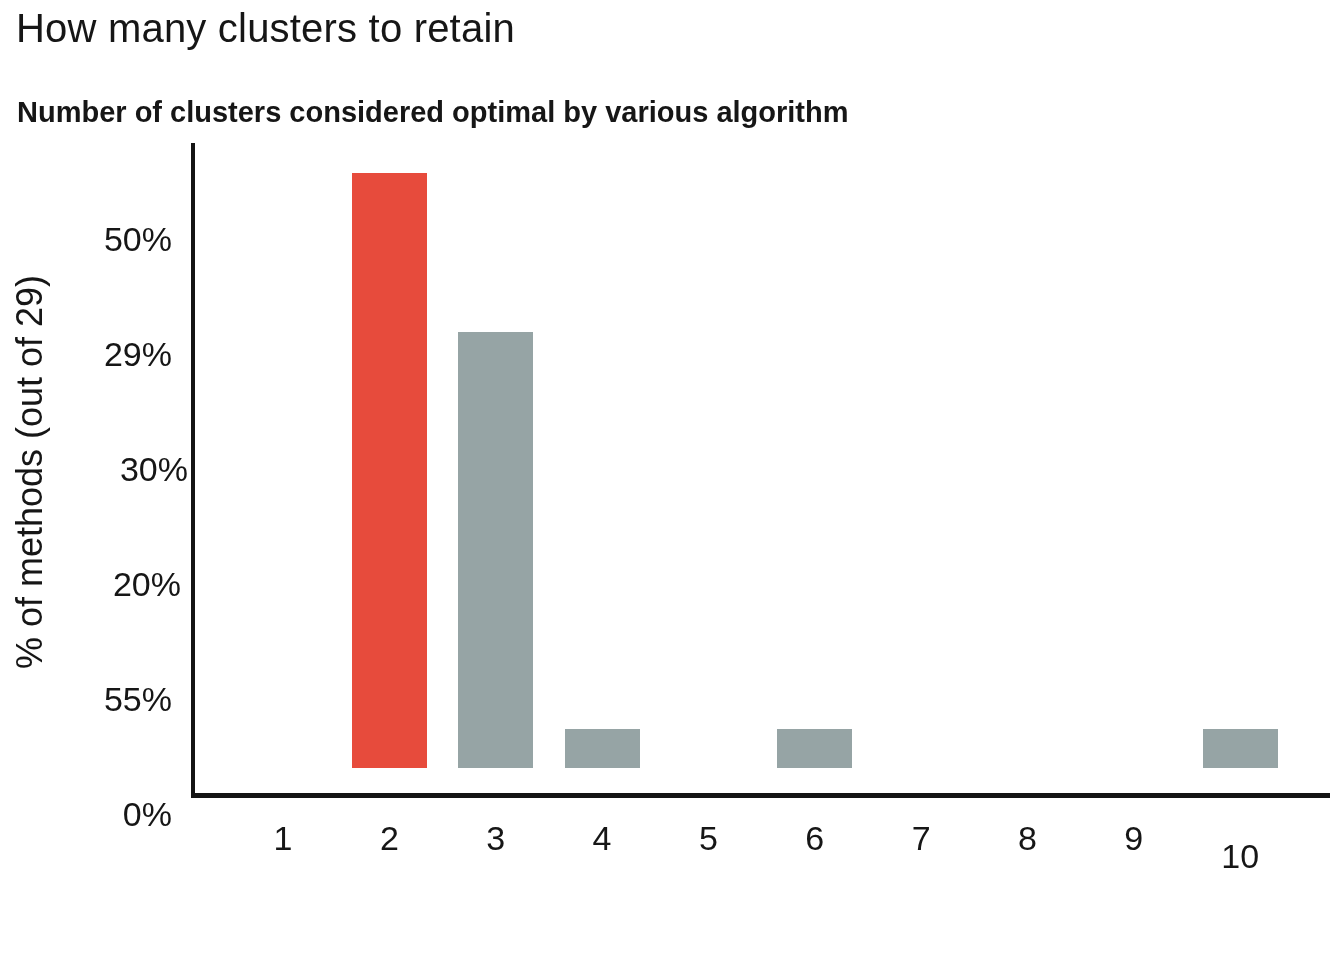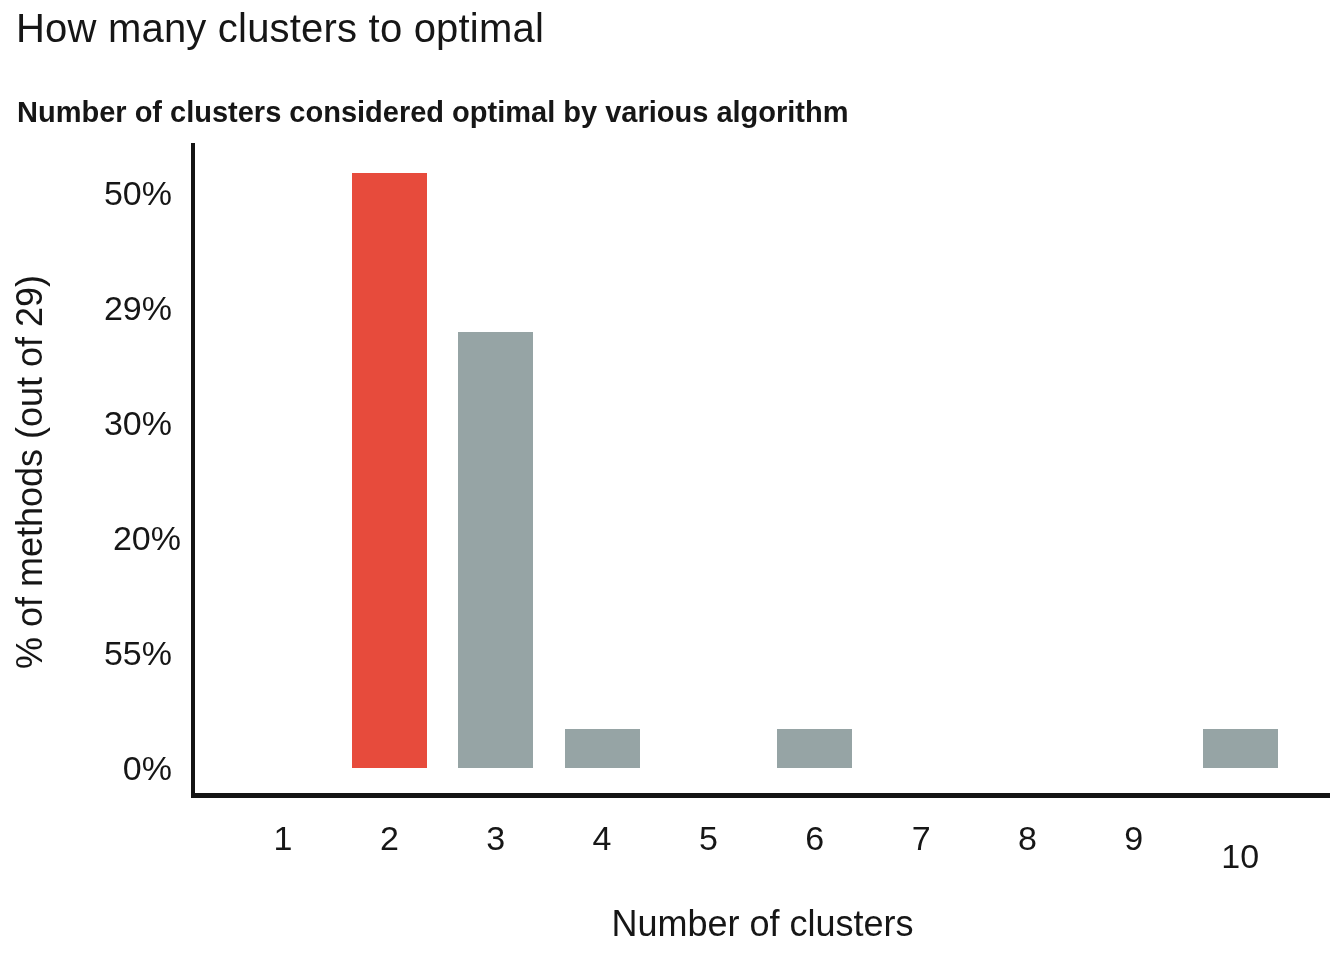--- a/index.html
+++ b/index.html
@@ -37,51 +37,51 @@
     position: absolute; left: 191px; top: 143px;
     width: 1135px; height: 650px;
     border-left: 4px solid #141414;
     border-bottom: 5px solid #141414;
   }
   .bar { position: absolute; bottom: 25px; }
   .ytick {
     position: absolute; left: 0; width: 172px;
     text-align: right; font-size: 34px; line-height: 40px;
     color: #161616;
+    margin-top: 46px;
   }
   .xtick {
     position: absolute; top: 818px; width: 120px;
     text-align: center; font-size: 34px; line-height: 40px;
     color: #161616;
   }
 </style>
 </head>
 <body>
 
 <div class="figure">
-  <div class="chart-title">How many clusters to optimal</div>
+  <div class="chart-title">How many clusters to retain</div>
   <div class="chart-subtitle">Number of clusters considered optimal by various algorithm</div>
   <div class="y-axis-title">% of methods (out of 29)</div>
   <div class="plot">
       <div class="bar" style="left: 156.85px; width: 75px; height: 594.55px; background: rgb(231, 75, 60);"></div>
       <div class="bar" style="left: 263.2px; width: 75px; height: 435.85px; background: rgb(150, 164, 165);"></div>
       <div class="bar" style="left: 369.55px; width: 75px; height: 39.1px; background: rgb(150, 164, 165);"></div>
       <div class="bar" style="left: 582.25px; width: 75px; height: 39.1px; background: rgb(150, 164, 165);"></div>
       <div class="bar" style="left: 1007.65px; width: 75px; height: 39.1px; background: rgb(150, 164, 165);"></div>
     </div>
-  <div class="x-axis-title">Number of clusters</div>
 <div class="xtick" style="left: 223px;">1</div>
     <div class="xtick" style="left: 329.35px;">2</div>
     <div class="xtick" style="left: 435.7px;">3</div>
     <div class="xtick" style="left: 542.05px;">4</div>
     <div class="xtick" style="left: 648.4px;">5</div>
     <div class="xtick" style="left: 754.75px;">6</div>
     <div class="xtick" style="left: 861.1px;">7</div>
     <div class="xtick" style="left: 967.45px;">8</div>
     <div class="xtick" style="left: 1073.8px;">9</div>
     <div class="xtick" style="left: 1180.15px; margin-top: 18px;">10</div>
     <div class="ytick" style="top: 748px;">0%</div>
     <div class="ytick" style="top: 633px;">55%</div>
     <div class="ytick" style="top: 518px; padding-left: 9px;">20%</div>
-    <div class="ytick" style="top: 403px;">30%</div>
+    <div class="ytick" style="top: 403px; padding-left: 16px;">30%</div>
     <div class="ytick" style="top: 288px;">29%</div>
     <div class="ytick" style="top: 173px;">50%</div>
   </div>
 
 </body></html>

